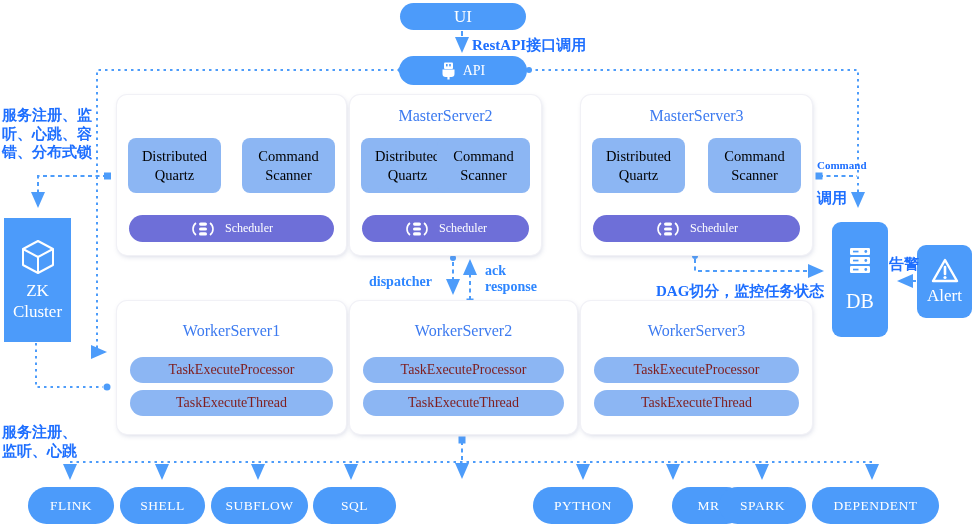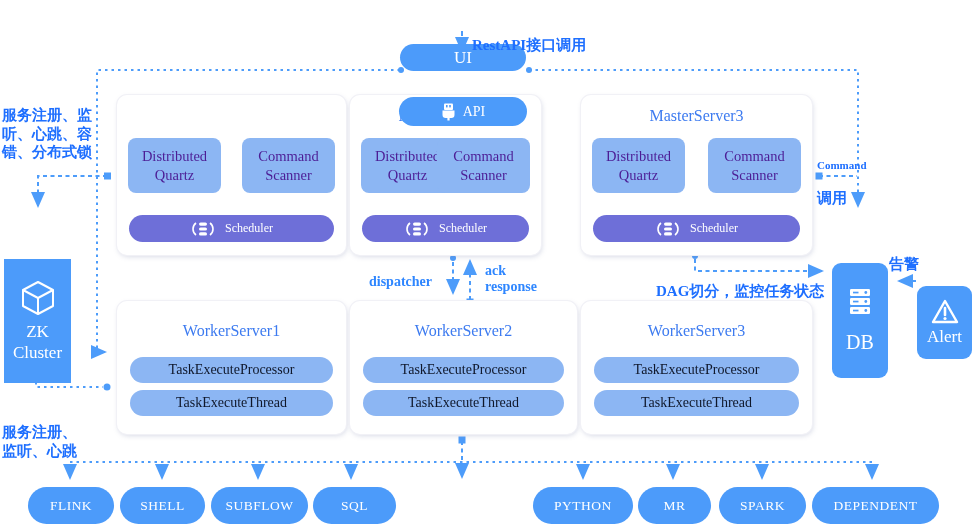--- a/index.html
+++ b/index.html
@@ -1,33 +1,33 @@
 <!DOCTYPE html>
 <html><head>
 <meta charset="utf-8">
 <style>
   html,body{margin:0;padding:0;background:#fff;}
   #canvas{position:relative;width:973px;height:525px;background:#ffffff;overflow:hidden;
           font-family:"Liberation Serif","DejaVu Serif",serif;}
   #wires{position:absolute;left:0;top:0;z-index:0;pointer-events:none;}
-  .node{position:absolute;z-index:2;box-sizing:border-box;display:flex;align-items:center;justify-content:center;margin-top:41px;}
+  .node{position:absolute;z-index:2;box-sizing:border-box;display:flex;align-items:center;justify-content:center;}
   .pill{background:#4C9BFA;color:#fff;border-radius:999px;}
   .server{position:absolute;z-index:1;background:#ffffff;border-radius:10px;
           box-shadow:0 0 0 1px #f1f1f6,1px 2px 5px rgba(120,130,170,.28);}
   .server-title{position:absolute;left:0;right:0;text-align:center;color:#3D7BF0;font-size:16px;}
   .m-title{top:12px;} .w-title{top:21px;}
   .inner{position:absolute;top:43px;width:93px;height:55px;background:#8CB6F3;border-radius:8px;
-         color:#4c1d95;font-size:14.5px;display:flex;align-items:center;justify-content:center;
+         color:#000000;font-size:14.5px;display:flex;align-items:center;justify-content:center;
          text-align:center;line-height:19px;padding:0 6px;box-sizing:border-box;}
   .quartz{left:11px;} .scanner{right:11px;}
   .sched{position:absolute;left:12px;right:12px;top:120px;height:27px;background:#6E6FD8;
          border-radius:14px;color:#fff;font-size:12px;display:flex;align-items:center;
          justify-content:center;gap:9px;}
   .wpill{position:absolute;left:13px;right:13px;height:26px;background:#8CB6F3;border-radius:13px;
-         color:#0f172a;font-size:14px;display:flex;align-items:center;justify-content:center;}
+         color:#7f1d1d;font-size:14px;display:flex;align-items:center;justify-content:center;}
   .task{position:absolute;top:487px;height:37px;background:#4C9BFA;border-radius:19px;color:#fff;
         font-size:13.5px;display:flex;align-items:center;justify-content:center;z-index:2;
         letter-spacing:.5px;}
   .lbl{position:absolute;z-index:3;color:#1E6FFF;font-weight:bold;white-space:pre-line;}
   .cjk{font-size:15px;line-height:18.5px;}
   .latin-lbl{color:#2E86FF;font-weight:600;font-size:14px;line-height:16px;}
   .col{flex-direction:column;}
 </style>
 </head>
 <body>
@@ -213,21 +213,21 @@
     <div class="server-title w-title">WorkerServer3</div>
     <div class="wpill" style="top:56px;">TaskExecuteProcessor</div>
     <div class="wpill" style="top:89px;">TaskExecuteThread</div>
   </div>
 
   <div class="task" style="left:28px;width:86px;">FLINK</div>
   <div class="task" style="left:120px;width:85px;">SHELL</div>
   <div class="task" style="left:211px;width:97px;">SUBFLOW</div>
   <div class="task" style="left:313px;width:83px;">SQL</div>
   <div class="task" style="left:533px;width:100px;">PYTHON</div>
-  <div class="task" style="left:638px;width:73px;">MR</div>
+  <div class="task" style="left:672px;width:73px;">MR</div>
   <div class="task" style="left:719px;width:87px;">SPARK</div>
   <div class="task" style="left:812px;width:127px;">DEPENDENT</div>
 
   <div class="lbl cjk" style="left:472px;top:36px;">RestAPI接口调用</div>
   <div class="lbl cjk" style="left:2px;top:106px;width:96px;">服务注册、监
 听、心跳、容
 错、分布式锁</div>
   <div class="lbl cjk" style="left:2px;top:403px;margin-top:20px;">服务注册、
 监听、心跳</div>
   <div class="lbl latin-lbl" style="left:369px;top:274px;">dispatcher</div>

